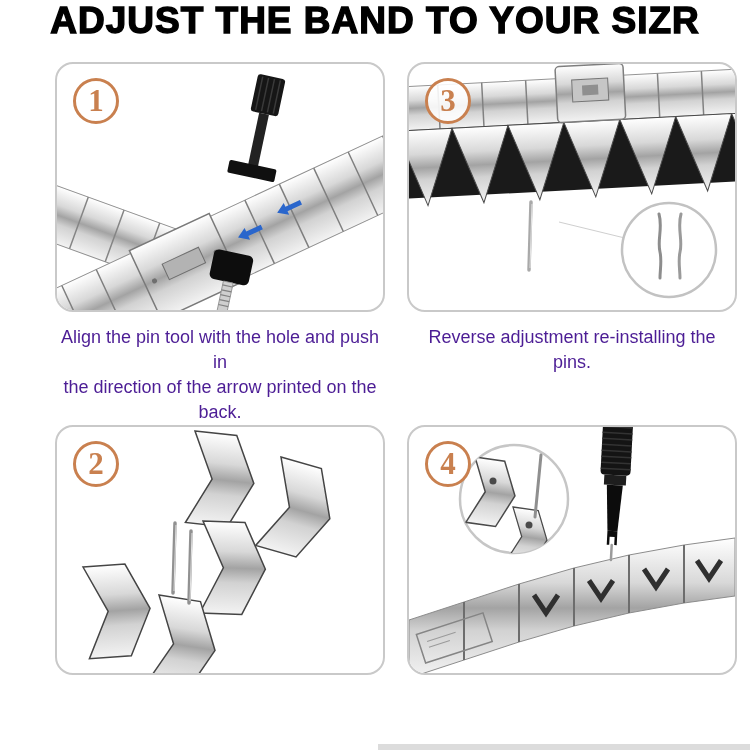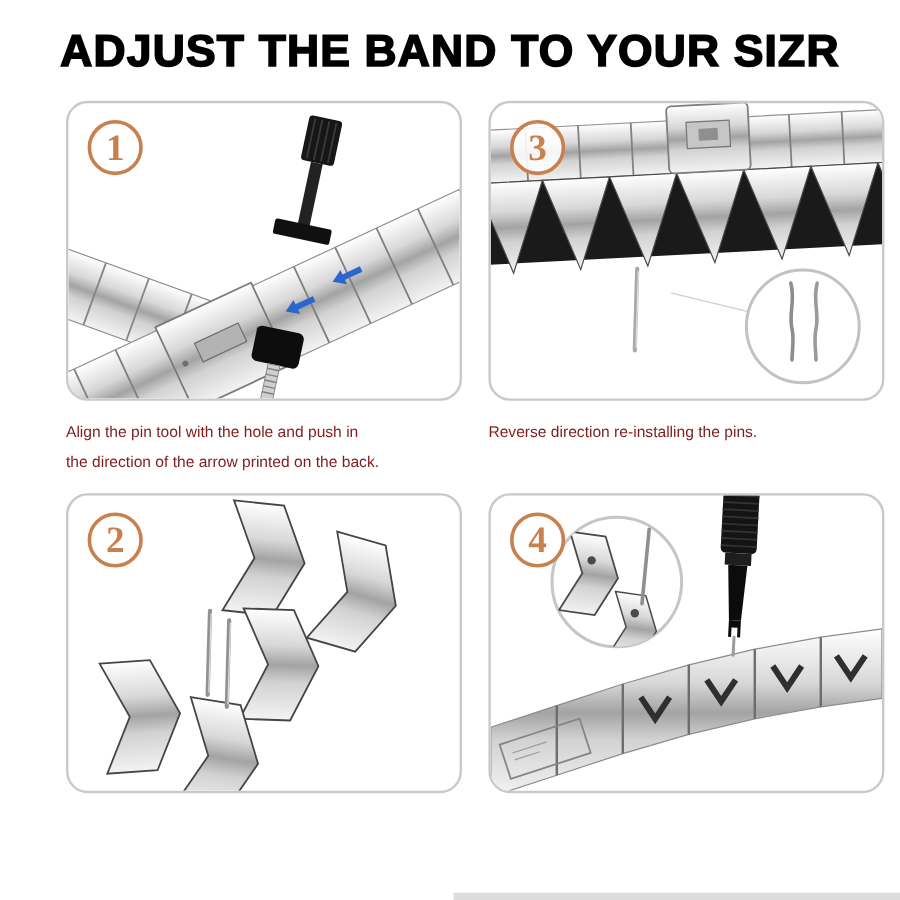--- a/index.html
+++ b/index.html
@@ -1,35 +1,35 @@
 <!DOCTYPE html>
 <html style="--accent: #c9804f;"><head>
 <meta charset="utf-8">
 <style>
   :root { --accent:#c9804f; }
   * { margin:0; padding:0; box-sizing:border-box; }
   html,body { width:750px; height:750px; background:#ffffff; overflow:hidden;
               font-family:"Liberation Sans", sans-serif; }
   .page { position:relative; width:750px; height:750px; background:#fff; }
-  .title { text-align:center; padding-top:22px; font-size:37px; font-weight:700;
+  .title { text-align:center; font-size:37px; font-weight:700;
            letter-spacing:1px; color:#000; -webkit-text-stroke:1.4px #000; }
   .grid { margin:20px 13px 0 55px; display:grid; grid-template-columns:330px 330px;
           column-gap:22px; }
   .cell { width:330px; }
   .panel { position:relative; width:330px; height:250px; border:2px solid #c9c9c9;
            border-radius:18px; overflow:hidden; background:#fff; }
   .panel svg { position:absolute; inset:0; width:100%; height:100%; }
   .badge { position:absolute; top:14px; left:16px; width:46px; height:46px;
            border:3px solid var(--accent); border-radius:50%; z-index:2;
            display:flex; align-items:center; justify-content:center;
            background:rgba(255,255,255,.88);
            font-family:"Liberation Serif", serif; font-weight:700; font-size:31px;
            color:var(--accent); }
-  .caption { min-height:77px; padding-top:13px; text-align:left;
-             font-size:13px; line-height:25px; color:#7f1d1d; white-space:pre-line; }
+  .caption { min-height:77px; padding-top:13px; text-align:center;
+             font-size:18px; line-height:25px; color:#4c1d95; white-space:pre-line; }
   .bottom-strip { position:absolute; right:0; bottom:0; width:372px; height:6px;
                   background:#dcdcdc; }
 </style>
 </head>
 <body>
 
 <div class="page">
 
   <h1 class="title">ADJUST THE BAND TO YOUR SIZR</h1>
 
@@ -122,21 +122,21 @@
             <line x1="123" y1="140" x2="121" y2="204" stroke="#e4e4e4" stroke-width="1"></line>
           </g>
           <line x1="150" y1="158" x2="224" y2="176" stroke="#cfcfcf" stroke-width="1"></line>
           <g>
             <circle cx="260" cy="186" r="47" fill="#ffffff" stroke="#c2c2c2" stroke-width="2.5"></circle>
             <path d="M250,150 c4,14 -2,26 1,38 c2,9 0,18 0,26" fill="none" stroke="#8d8d8d" stroke-width="3" stroke-linecap="round"></path>
             <path d="M272,150 c-4,14 2,26 -1,38 c-2,9 0,18 0,26" fill="none" stroke="#9a9a9a" stroke-width="3" stroke-linecap="round"></path>
           </g>
         </svg>
       </div>
-      <figcaption class="caption">Reverse direction re-installing the pins.</figcaption>
+      <figcaption class="caption">Reverse adjustment re-installing the pins.</figcaption>
     </figure>
 
     <figure class="cell">
       <div class="panel">
         <div class="badge">
           <span>2</span>
         </div>
         <svg viewBox="0 0 326 246" aria-hidden="true">
           <defs>
             <linearGradient id="g2m" x1="0" y1="0" x2="0" y2="1">

